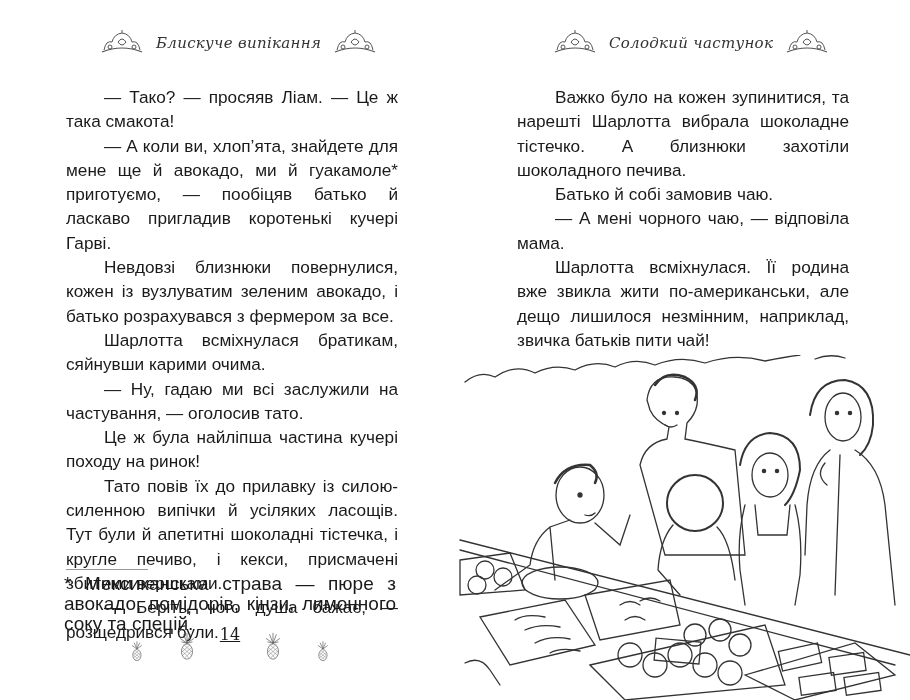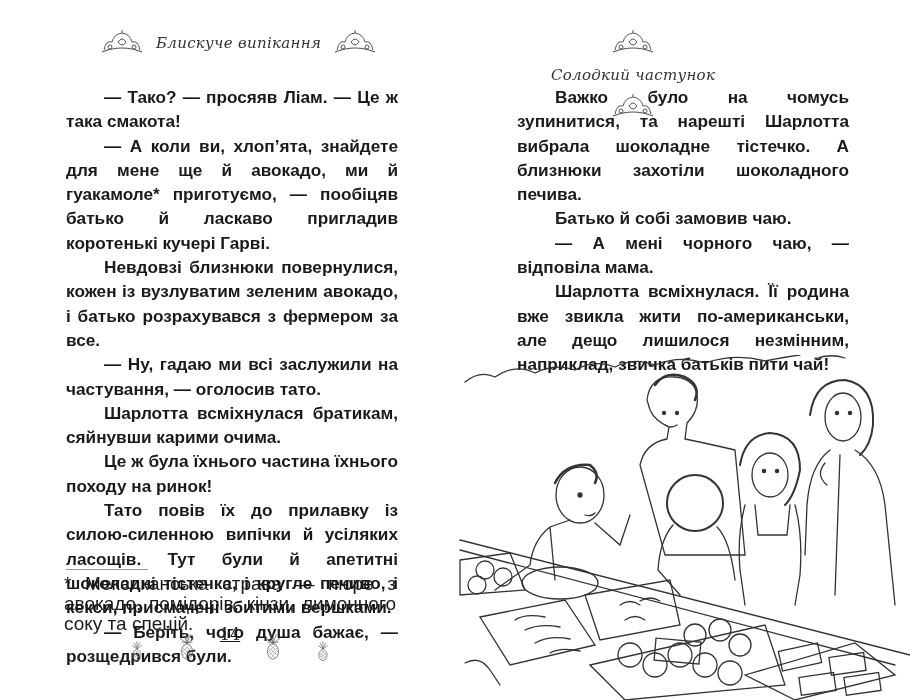--- a/index.html
+++ b/index.html
@@ -4,21 +4,21 @@
 <style>
   html,body{margin:0;padding:0;background:#fff;}
   body{width:910px;height:700px;position:relative;overflow:hidden;font-family:"Liberation Sans",sans-serif;color:#1a1a1a;}
   .page{position:absolute;top:0;height:604px;}
   .page.left{left:0;width:455px;}
   .page.right{left:455px;width:455px;}
   .running-head{position:absolute;top:30px;display:flex;align-items:center;gap:10px;}
   .running-head .title{font-family:"DejaVu Serif",serif;font-style:italic;font-size:15px;color:#333;letter-spacing:0.3px;}
   .tiara{width:48px;height:26px;display:inline-block;}
   .text-col{position:absolute;font-size:17.2px;line-height:24.3px;text-align:justify;}
-  .text-col p{margin:0;text-indent:38px;font-weight:bold;}
+  .text-col p{margin:0;text-indent:38px;}
   .footnote-rule{position:absolute;left:66px;top:569px;width:82px;height:1px;background:#999;}
   .footnote{position:absolute;left:64px;top:574px;width:332px;font-size:19px;line-height:20px;text-align:justify;}
   .folio{position:absolute;top:626px;left:130px;width:200px;display:flex;align-items:flex-end;justify-content:center;gap:8px;text-decoration:underline;}
   .folio .num{font-family:"DejaVu Serif",serif;font-size:16px;margin:0 16px;position:relative;top:-22px;}
   .pine{display:inline-block;}
   .illustration{position:absolute;left:455px;top:355px;width:455px;height:345px;}
 </style>
 </head>
 <body>
 
@@ -40,23 +40,23 @@
       <path d="M20 12 Q24 6 28 12 Q24 18 20 12Z" fill="none" stroke="#555" stroke-width="1"></path>
       <circle cx="12" cy="17" r="2" fill="none" stroke="#555"></circle>
         <circle cx="36" cy="17" r="2" fill="none" stroke="#555"></circle>
     </svg>
   </div>
 
   <div class="text-col" style="left:66px;top:85px;width:332px;">
     <p>— Тако? — просяяв Ліам. — Це ж така смакота!</p>
     <p>— А коли ви, хлоп’ята, знайдете для мене ще й авокадо, ми й гуакамоле* приготуємо, — пообіцяв батько й ласкаво пригладив коротенькі кучері Гарві.</p>
     <p>Невдовзі близнюки повернулися, кожен із вузлуватим зеленим авокадо, і батько розрахувався з фермером за все.</p>
+    <p>Шарлотта всміхнулася братикам, сяйнувши карими очима.</p>
     <p>— Ну, гадаю ми всі заслужили на частування, — оголосив тато.</p>
-    <p>Шарлотта всміхнулася братикам, сяйнувши карими очима.</p>
-    <p>Це ж була їхнього частина їхнього походу на ринок!</p>
+    <p>Це ж була найліпша частина кучері походу на ринок!</p>
     <p>Тато повів їх до прилавку із силою-силенною випічки й усіляких ласощів. Тут були й апетитні шоколадні тістечка, і кругле печиво, і кекси, присмачені збитими вершками.</p>
     <p>— Беріть, чого душа бажає, — розщедрився були.</p>
   </div>
 
   <div class="footnote-rule"></div>
   <div class="footnote">* Мексиканська страва — пюре з авокадо, помідорів, кінзи, лимонного соку та спецій.</div>
 
   <div class="folio">
     <svg class="pine" width="20" height="30" viewBox="0 0 20 30" style="margin-right:26px;">
       <path d="M10 12 L6 3 M10 12 L10 1 M10 12 L14 3 M10 12 L3 7 M10 12 L17 7" stroke="#666" stroke-width="1" fill="none"></path>
@@ -76,42 +76,42 @@
     </svg>
     <svg class="pine" width="20" height="30" viewBox="0 0 20 30" style="margin-left:26px;">
       <path d="M10 12 L6 3 M10 12 L10 1 M10 12 L14 3 M10 12 L3 7 M10 12 L17 7" stroke="#666" stroke-width="1" fill="none"></path>
       <ellipse cx="10" cy="21" rx="6" ry="8" fill="none" stroke="#666"></ellipse>
       <path d="M5 17 L15 25 M5 21 L13 28 M7 14 L15 21 M15 17 L5 25 M15 21 L7 28 M13 14 L5 21" stroke="#888" stroke-width="0.7"></path>
     </svg>
   </div>
 </div>
 
 <div class="page right">
-  <div class="running-head" style="left:96px;flex-direction:column;">
+  <div class="running-head" style="left:96px;">
     <svg class="tiara" viewBox="0 0 48 26">
       <path d="M4 22 Q24 14 44 22" fill="none" stroke="#555" stroke-width="1.2"></path>
       <path d="M6 20 Q8 10 14 12 Q16 4 24 3 Q32 4 34 12 Q40 10 42 20" fill="none" stroke="#555" stroke-width="1"></path>
       <path d="M24 3 L24 0" stroke="#555"></path>
       <path d="M20 12 Q24 6 28 12 Q24 18 20 12Z" fill="none" stroke="#555" stroke-width="1"></path>
       <circle cx="12" cy="17" r="2" fill="none" stroke="#555"></circle>
         <circle cx="36" cy="17" r="2" fill="none" stroke="#555"></circle>
     </svg>
     <span class="title">Солодкий частунок</span>
     <svg class="tiara" viewBox="0 0 48 26">
       <path d="M4 22 Q24 14 44 22" fill="none" stroke="#555" stroke-width="1.2"></path>
       <path d="M6 20 Q8 10 14 12 Q16 4 24 3 Q32 4 34 12 Q40 10 42 20" fill="none" stroke="#555" stroke-width="1"></path>
       <path d="M24 3 L24 0" stroke="#555"></path>
       <path d="M20 12 Q24 6 28 12 Q24 18 20 12Z" fill="none" stroke="#555" stroke-width="1"></path>
       <circle cx="12" cy="17" r="2" fill="none" stroke="#555"></circle>
         <circle cx="36" cy="17" r="2" fill="none" stroke="#555"></circle>
     </svg>
   </div>
 
   <div class="text-col" style="left:62px;top:85px;width:332px;">
-    <p>Важко було на чомусь зупинитися, та нарешті Шарлотта вибрала шоколадне тістечко. А близнюки захотіли шоколадного печива.</p>
+    <p>Важко було на кожен зупинитися, та нарешті Шарлотта вибрала шоколадне тістечко. А близнюки захотіли шоколадного печива.</p>
     <p>Батько й собі замовив чаю.</p>
     <p>— А мені чорного чаю, — відповіла мама.</p>
     <p>Шарлотта всміхнулася. Її родина вже звикла жити по-американськи, але дещо лишилося незмінним, наприклад, звичка батьків пити чай!</p>
   </div>
 </div>
 
 <svg class="illustration" viewBox="0 0 455 345">
   <g fill="none" stroke="#333" stroke-width="1.3" stroke-linecap="round">
 
     <path d="M10 27 Q25 15 40 22 Q60 8 80 18 Q100 8 120 15 Q140 4 160 12 Q180 2 200 10 Q225 0 250 8 Q280 -2 310 6 Q330 2 345 0"></path>

